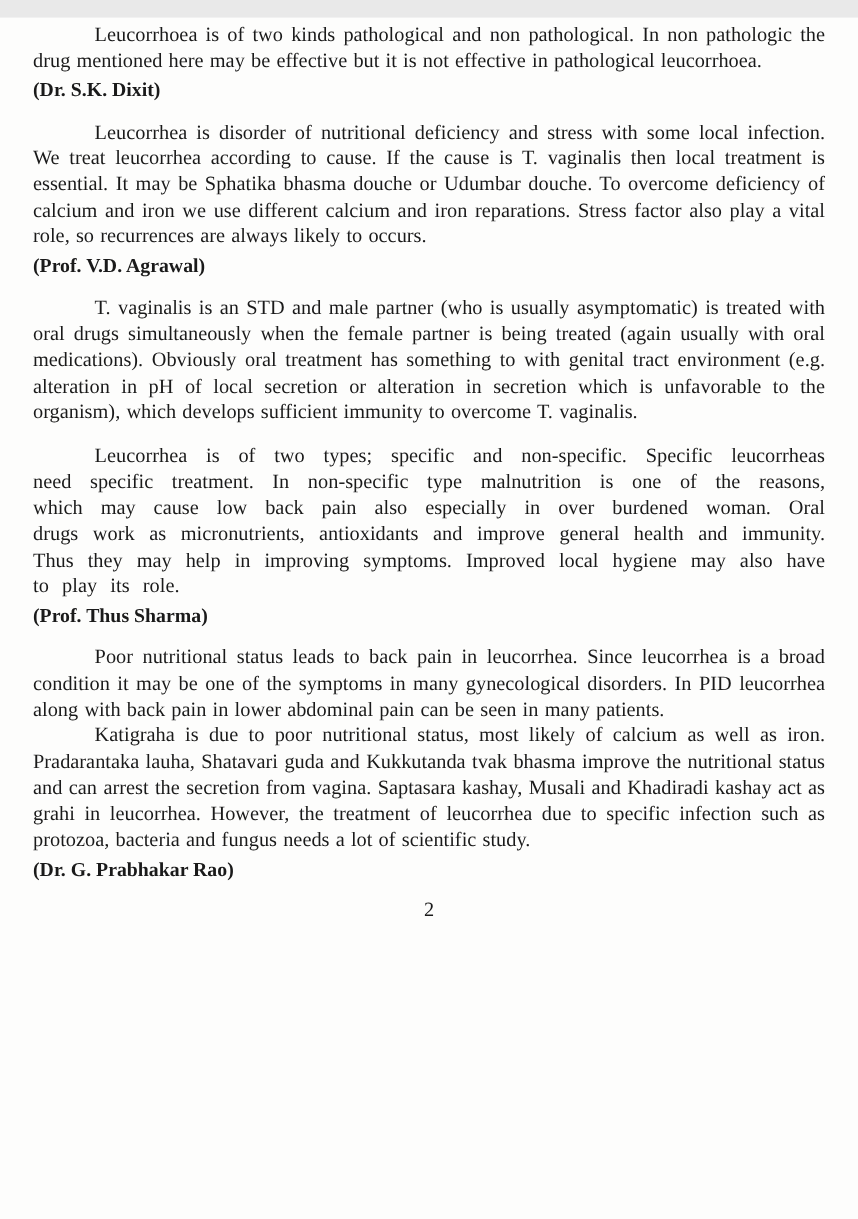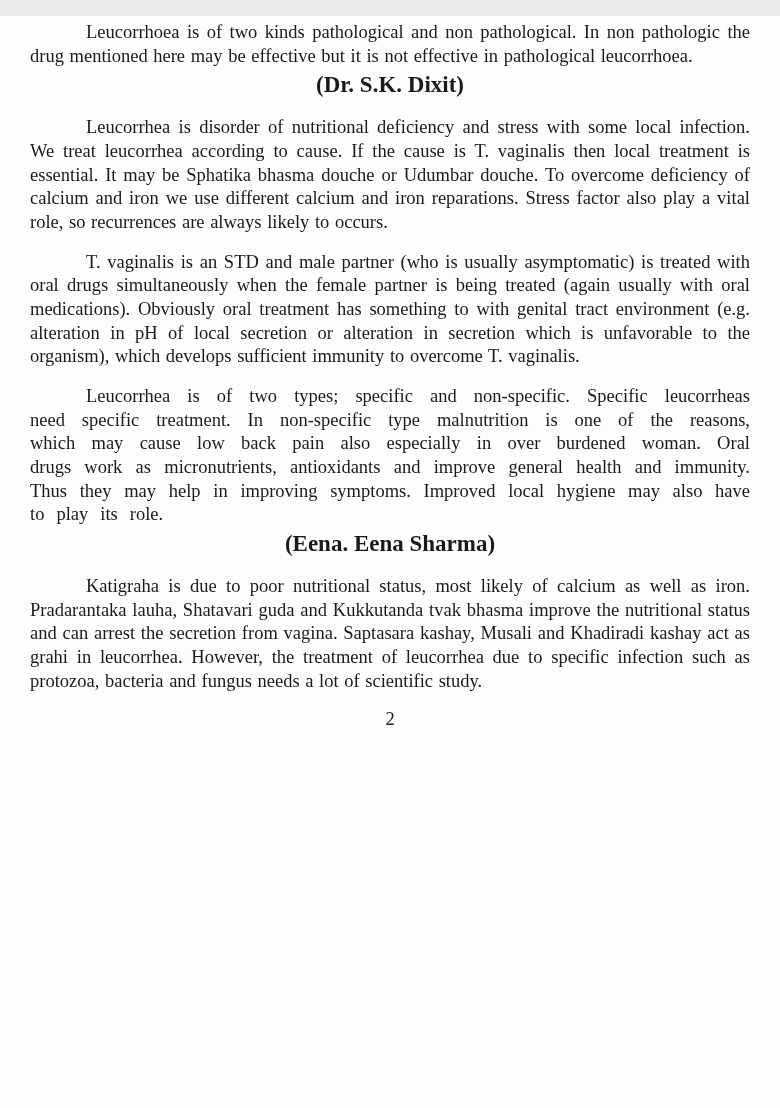--- a/index.html
+++ b/index.html
@@ -30,23 +30,23 @@
     word-spacing: 1px;
   }
   .para.indent {
     text-indent: 56px;
   }
   .para.loose {
     word-spacing: 0.4em;
   }
   .attribution {
     margin: 2px 0 0 0;
-    font-size: 23px;
+    font-size: 18px;
     line-height: 1.3;
-    text-align: center;
+    text-align: left;
     font-weight: bold;
   }
   .bold-note {
     margin: 22px 0 0 0;
     font-size: 18.5px;
     line-height: 1.3;
     text-align: justify;
     font-weight: bold;
     word-spacing: 1px;
   }
@@ -61,31 +61,34 @@
 
 <div class="page">
 
   <div class="section">
     <p class="para indent">Leucorrhoea is of two kinds pathological and non pathological. In non pathologic the drug mentioned here may be effective but it is not effective in pathological leucorrhoea.</p>
     <p class="attribution">(Dr. S.K. Dixit)</p>
   </div>
 
   <div class="section">
     <p class="para indent">Leucorrhea is disorder of nutritional deficiency and stress with some local infection. We treat leucorrhea according to cause. If the cause is T. vaginalis then local treatment is essential. It may be Sphatika bhasma douche or Udumbar douche. To overcome deficiency of calcium and iron we use different calcium and iron reparations. Stress factor also play a vital role, so recurrences are always likely to occurs.</p>
+    <p class="attribution">(Prof. V.D. Agrawal)</p>
   </div>
 
   <div class="section">
     <p class="para indent">T. vaginalis is an STD and male partner (who is usually asymptomatic) is treated with oral drugs simultaneously when the female partner is being treated (again usually with oral medications). Obviously oral treatment has something to with genital tract environment (e.g. alteration in pH of local secretion or alteration in secretion which is unfavorable to the organism), which develops sufficient immunity to overcome T. vaginalis.</p>
   </div>
 
   <div class="section">
     <p class="para indent loose">Leucorrhea is of two types; specific and non-specific. Specific leucorrheas need specific treatment. In non-specific type malnutrition is one of the reasons, which may cause low back pain also especially in over burdened woman. Oral drugs work as micronutrients, antioxidants and improve general health and immunity. Thus they may help in improving symptoms. Improved local hygiene may also have to play its role.</p>
-    <p class="attribution">(Eena. Eena Sharma)</p>
+    <p class="attribution">(Prof. Thus Sharma)</p>
   </div>
 
   <div class="section">
+    <p class="para indent">Poor nutritional status leads to back pain in leucorrhea. Since leucorrhea is a broad condition it may be one of the symptoms in many gynecological disorders. In PID leucorrhea along with back pain in lower abdominal pain can be seen in many patients.</p>
     <p class="para indent">Katigraha is due to poor nutritional status, most likely of calcium as well as iron. Pradarantaka lauha, Shatavari guda and Kukkutanda tvak bhasma improve the nutritional status and can arrest the secretion from vagina. Saptasara kashay, Musali and Khadiradi kashay act as grahi in leucorrhea. However, the treatment of leucorrhea due to specific infection such as protozoa, bacteria and fungus needs a lot of scientific study.</p>
+    <p class="attribution">(Dr. G. Prabhakar Rao)</p>
   </div>
 
 
   <div class="page-number">2</div>
 
 </div>
 
 </body></html>

